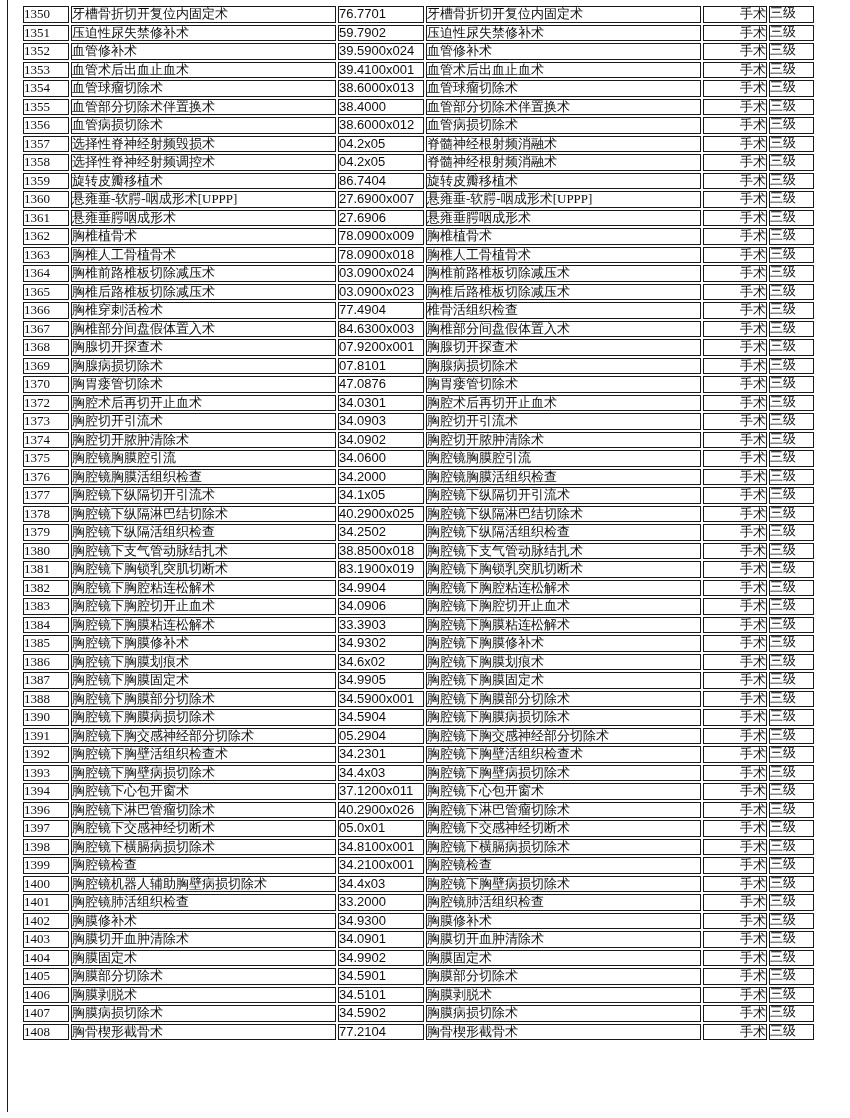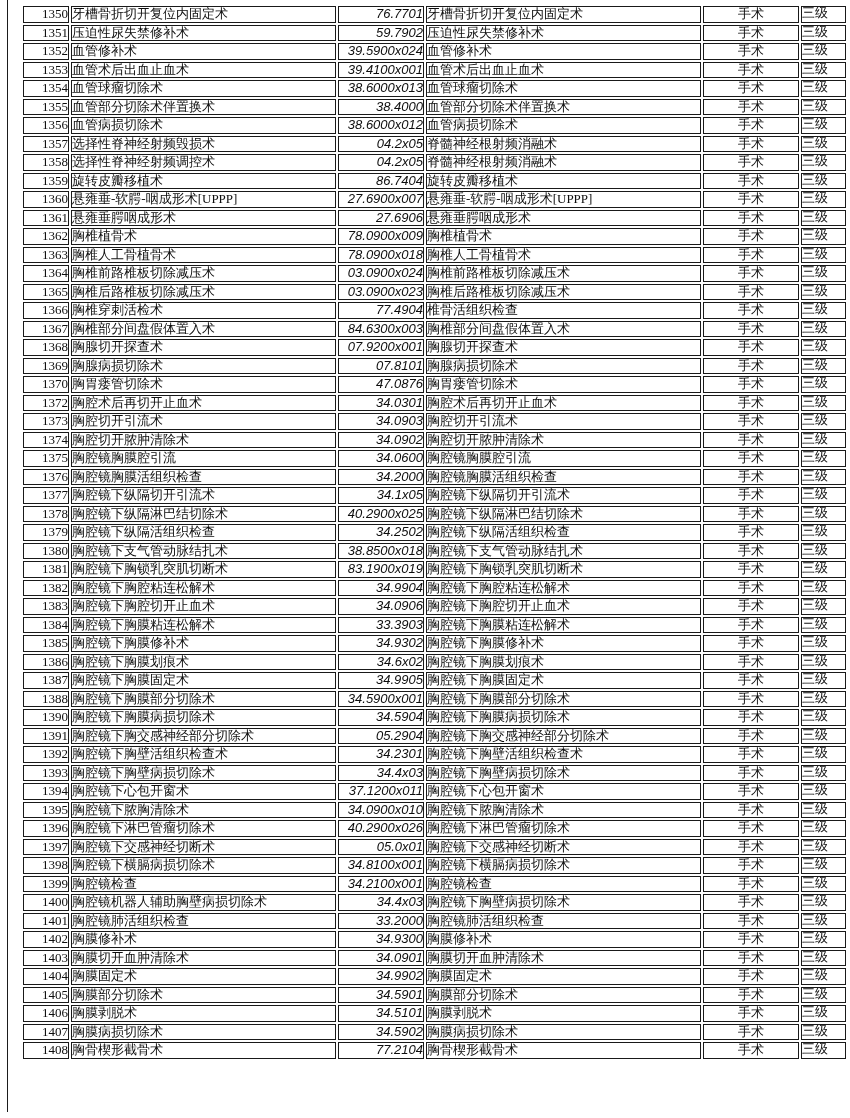--- a/index.html
+++ b/index.html
@@ -35,46 +35,45 @@
     font-size: 13px;
     line-height: 14px;
     color: #0d0d0d;
     white-space: nowrap;
     overflow: hidden;
     vertical-align: middle;
     padding: 0;
   }
   td.col-index {
     width: 46px;
-    text-align: right;
+    text-align: left;
     font-family: "Liberation Serif", "DejaVu Serif", serif;
   }
   td.col-name1 {
     width: 265px;
     padding: 0 4px;
     text-align: left;
     font-family: "Liberation Serif", "DejaVu Serif", serif;
   }
   td.col-code {
     width: 86px;
     padding: 0 4px;
-    text-align: right;
+    text-align: left;
     font-family: "Liberation Sans", "DejaVu Sans", sans-serif;
     font-size: 13px;
-    font-style: italic;
   }
   td.col-name2 {
     width: 275px;
     padding: 0 4px;
     text-align: left;
     font-family: "Liberation Serif", "DejaVu Serif", serif;
   }
   td.col-category {
-    width: 96px;
-    text-align: center;
+    width: 64px;
+    text-align: right;
     font-family: "Liberation Serif", "DejaVu Serif", serif;
     margin-left: 7px;
   }
   td.col-level {
     width: 45px;
     text-align: left;
     font-family: Liberation Mono, monospace;
   }
 </style>
 </head>
@@ -422,28 +421,20 @@
       </tr>
       <tr>
         <td class="col-index">1394</td>
         <td class="col-name1">胸腔镜下心包开窗术</td>
         <td class="col-code">37.1200x011</td>
         <td class="col-name2">胸腔镜下心包开窗术</td>
         <td class="col-category">手术</td>
         <td class="col-level">三级</td>
       </tr>
       <tr>
-        <td class="col-index">1395</td>
-        <td class="col-name1">胸腔镜下脓胸清除术</td>
-        <td class="col-code">34.0900x010</td>
-        <td class="col-name2">胸腔镜下脓胸清除术</td>
-        <td class="col-category">手术</td>
-        <td class="col-level">三级</td>
-      </tr>
-      <tr>
         <td class="col-index">1396</td>
         <td class="col-name1">胸腔镜下淋巴管瘤切除术</td>
         <td class="col-code">40.2900x026</td>
         <td class="col-name2">胸腔镜下淋巴管瘤切除术</td>
         <td class="col-category">手术</td>
         <td class="col-level">三级</td>
       </tr>
       <tr>
         <td class="col-index">1397</td>
         <td class="col-name1">胸腔镜下交感神经切断术</td>

